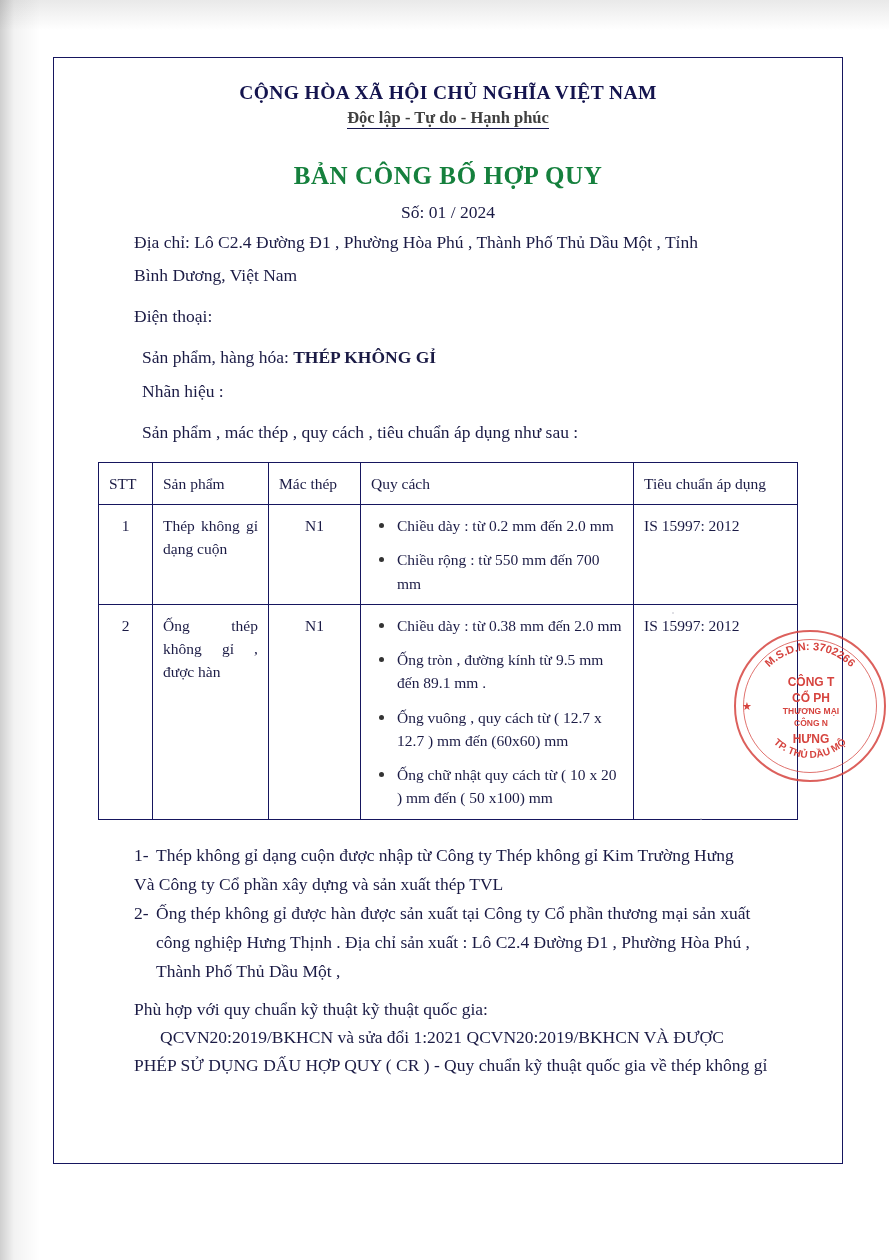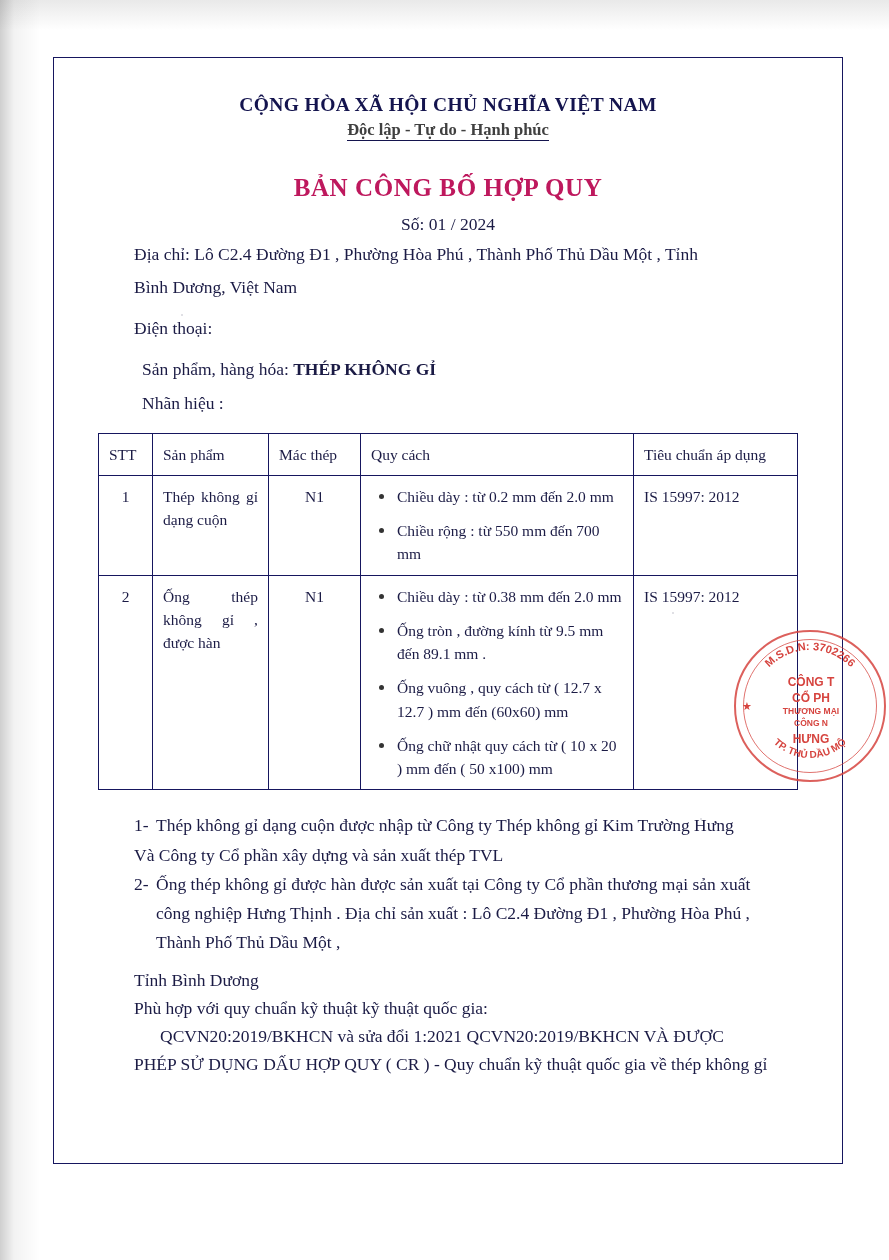--- a/index.html
+++ b/index.html
@@ -32,21 +32,21 @@
     left: 53px;
     top: 57px;
     width: 790px;
     height: 1107px;
     border: 1.6px solid #16165e;
   }
 
   .doc-inner {
     position: absolute;
     left: 70px;
-    top: 88px;
+    top: 76px;
     width: 756px;
     padding: 0 28px;
   }
 
   .center { text-align: center; }
 
   .nation-title {
     font-size: 19.5px;
     font-weight: bold;
     letter-spacing: 0.4px;
@@ -61,21 +61,21 @@
   }
   .nation-sub span {
     border-bottom: 1.4px solid #14144e;
     padding-bottom: 1px;
   }
 
   .main-title {
     font-size: 25px;
     font-weight: bold;
     letter-spacing: 0.6px;
-    color: #be185d;
+    color: #15803d;
     margin-top: 34px;
   }
   .doc-number {
     font-size: 17.5px;
     margin-top: 12px;
     color: #1b1b45;
   }
 
   .para {
     font-size: 17.5px;
@@ -227,20 +227,21 @@
   <div class="center doc-number">Số: 01 / 2024</div>
 
   <div class="para indent tight">Địa chỉ: Lô C2.4 Đường Đ1 , Phường Hòa Phú , Thành Phố Thủ Dầu Một , Tỉnh</div>
   <div class="para indent tight">Bình Dương, Việt Nam</div>
   <div class="para indent">Điện thoại:</div>
 
   <div class="para indent2">
     <span>Sản phẩm, hàng hóa: </span><b>THÉP KHÔNG GỈ</b>
   </div>
   <div class="para indent2 tight">Nhãn hiệu :</div>
+  <div class="para indent2">Sản phẩm , mác thép , quy cách , tiêu chuẩn áp dụng như sau :</div>
 
   <table class="spec">
     <thead>
       <tr>
         <th class="col-stt c">STT</th>
         <th class="col-prod">Sản phẩm</th>
         <th class="col-mark">Mác thép</th>
         <th class="col-spec">Quy cách</th>
         <th class="col-std">Tiêu chuẩn áp dụng</th>
       </tr>
@@ -289,21 +290,20 @@
     </div>
     <div class="note-row note-cont">
       <div class="note-text">công nghiệp Hưng Thịnh . Địa chỉ sản xuất : Lô C2.4 Đường Đ1 , Phường Hòa Phú ,</div>
     </div>
     <div class="note-row note-cont">
       <div class="note-text">Thành Phố Thủ Dầu Một ,</div>
     </div>
   </div>
 
   <div class="tail">
-    <div class="l">Tỉnh Bình Dương</div>
     <div class="l">Phù hợp với quy chuẩn kỹ thuật kỹ thuật quốc gia:</div>
     <div class="l ind">QCVN20:2019/BKHCN và sửa đổi 1:2021  QCVN20:2019/BKHCN VÀ ĐƯỢC</div>
     <div class="l">PHÉP SỬ DỤNG DẤU HỢP QUY ( CR ) -  Quy chuẩn kỹ thuật quốc gia về thép không gỉ</div>
   </div>
 
 </div>
 
 <div class="stamp">
   <div class="ring"></div>
   <div class="ring2"></div>

